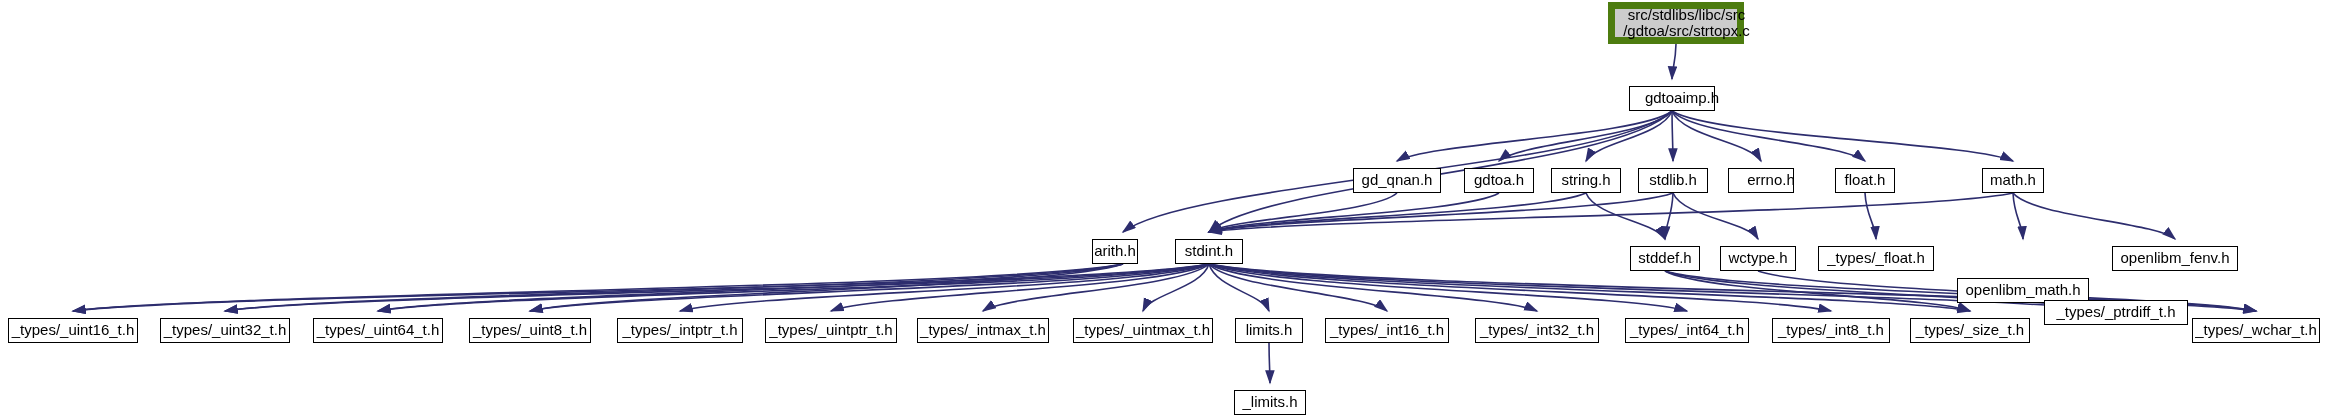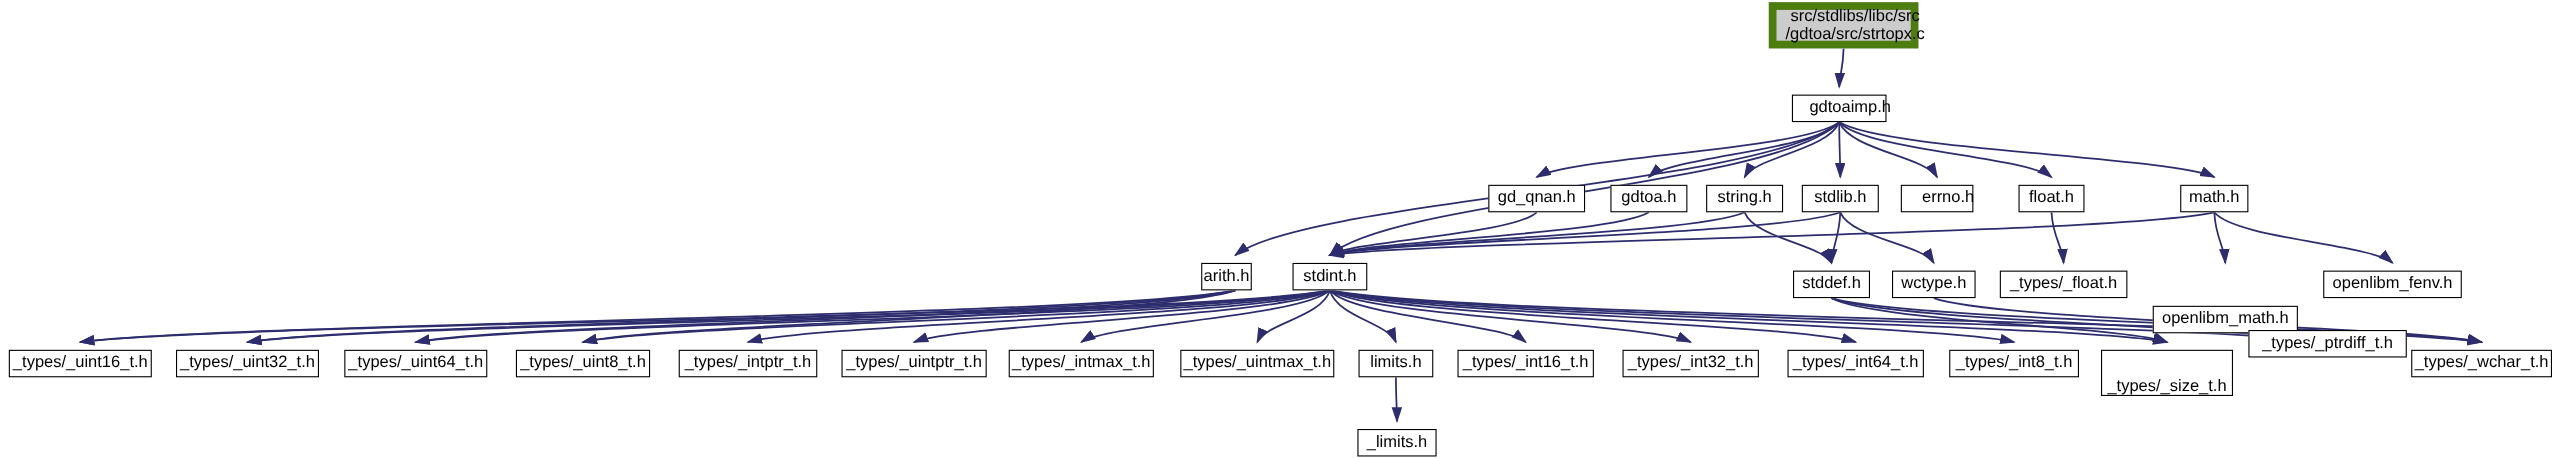--- a/index.html
+++ b/index.html
@@ -96,18 +96,18 @@
       <div class="node" style="left: 469px; top: 318px; width: 122px; height: 25px;"><span class="nodelabel">_types/_uint8_t.h</span></div>
       <div class="node" style="left: 617px; top: 318px; width: 126px; height: 25px;"><span class="nodelabel">_types/_intptr_t.h</span></div>
       <div class="node" style="left: 765px; top: 318px; width: 132px; height: 25px;"><span class="nodelabel">_types/_uintptr_t.h</span></div>
       <div class="node" style="left: 917px; top: 318px; width: 132px; height: 25px;"><span class="nodelabel">_types/_intmax_t.h</span></div>
       <div class="node" style="left: 1073px; top: 318px; width: 140px; height: 25px;"><span class="nodelabel">_types/_uintmax_t.h</span></div>
       <div class="node" style="left: 1235px; top: 318px; width: 68px; height: 25px;"><span class="nodelabel">limits.h</span></div>
       <div class="node" style="left: 1325px; top: 318px; width: 124px; height: 25px;"><span class="nodelabel">_types/_int16_t.h</span></div>
       <div class="node" style="left: 1475px; top: 318px; width: 124px; height: 25px;"><span class="nodelabel">_types/_int32_t.h</span></div>
       <div class="node" style="left: 1625px; top: 318px; width: 124px; height: 25px;"><span class="nodelabel">_types/_int64_t.h</span></div>
       <div class="node" style="left: 1772px; top: 318px; width: 118px; height: 25px;"><span class="nodelabel">_types/_int8_t.h</span></div>
-      <div class="node" style="left: 1910px; top: 318px; width: 120px; height: 42px; align-items: flex-end;"><span class="nodelabel">_types/_size_t.h</span></div>
+      <div class="node" style="left: 1910px; top: 318px; width: 120px; height: 25px;"><span class="nodelabel">_types/_size_t.h</span></div>
       <div class="node" style="left: 2044px; top: 300px; width: 144px; height: 25px;"><span class="nodelabel">_types/_ptrdiff_t.h</span></div>
       <div class="node" style="left: 2192px; top: 318px; width: 128px; height: 25px;"><span class="nodelabel">_types/_wchar_t.h</span></div>
       <div class="node" style="left: 1234px; top: 390px; width: 72px; height: 25px;"><span class="nodelabel">_limits.h</span></div>
     </div>
 </div>
 
 </body></html>

